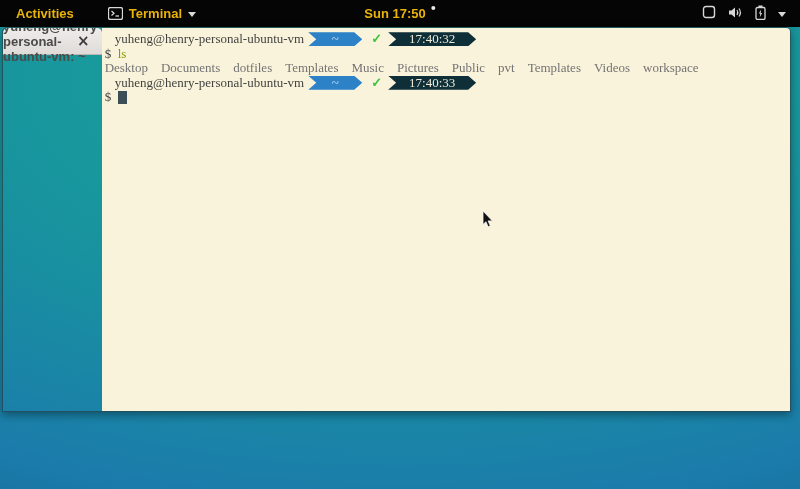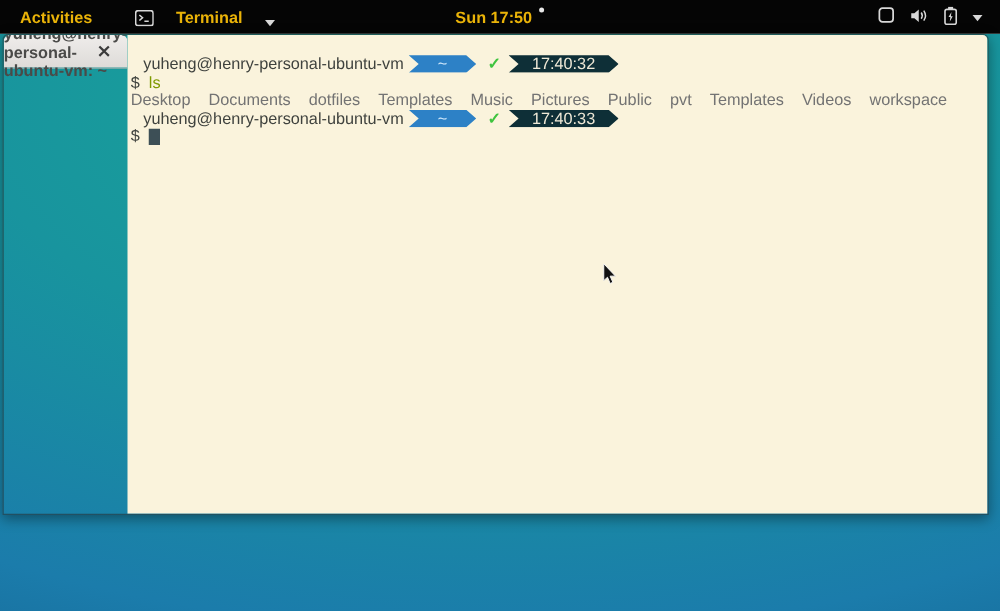--- a/index.html
+++ b/index.html
@@ -12,21 +12,21 @@
     background: radial-gradient(140% 130% at 50% 10%, #18a897 0%, #18949e 38%, #1b7cab 72%, #145d8d 100%);
   }
 
   
   .top-bar {
     position:absolute; left:0; top:0; width:800px; height:27px;
     background:#050505; color:#eab308; display:flex; align-items:center;
     font-size:13px; font-weight:600;
   }
   .activities { margin-left:10px; padding:0 6px; cursor:pointer; }
-  .app-menu { display:flex; align-items:flex-end; margin-left:28px; gap:18px; cursor:pointer; }
+  .app-menu { display:flex; align-items:center; margin-left:28px; gap:6px; cursor:pointer; }
   .term-glyph { display:inline-flex; }
   .chev-down {
     width:0; height:0; border-left:4px solid transparent; border-right:4px solid transparent;
     border-top:5px solid #d8d8d8; display:inline-block; margin-top:1px;
   }
   .clock-area {
     position:absolute; left:50%; transform:translateX(-50%);
     display:flex; gap:6px; cursor:pointer;
   }
   .notif-dot { width:4px; height:4px; border-radius:50%; background:#e9e9e9; display:inline-block; }
@@ -45,22 +45,22 @@
     border-bottom:1px solid #bab7b2; border-radius:5px 5px 0 0;
     display:flex; align-items:center; justify-content:center;
   }
   .title-text { font-size:13px; font-weight:700; color:#4a4a48; }
   .close-btn {
     position:absolute; right:12px; top:50%; transform:translateY(-50%);
     font-size:15px; font-weight:700; color:#3c3c3c; line-height:1; cursor:pointer;
     font-family:"DejaVu Sans", sans-serif;
   }
   .term-body {
-    flex:1; background:#faf3dc; padding:16px 3px 0 3px;
-    font-family:Liberation Sans, sans-serif; font-size:13px; color:#3f423e;
+    flex:1; background:#faf3dc; padding:4px 3px 0 3px;
+    font-family:Liberation Serif, serif; font-size:13px; color:#3f423e;
     cursor:text;
   }
   .term-line { height:14.5px; line-height:14.5px; display:flex; align-items:center; white-space:pre; }
   .indent { padding-left:10px; }
   .seg {
     height:14px; display:inline-flex; align-items:center; justify-content:center;
     clip-path: polygon(0 0, calc(100% - 8px) 0, 100% 50%, calc(100% - 8px) 100%, 0 100%, 8px 50%);
   }
   .seg-path { width:54px; margin-left:4px; background:#2d81c6; color:#cde6fa; }
   .seg-time { width:88px; margin-left:6px; background:#0e2f37; color:#efe9d7;text-align:center; }

